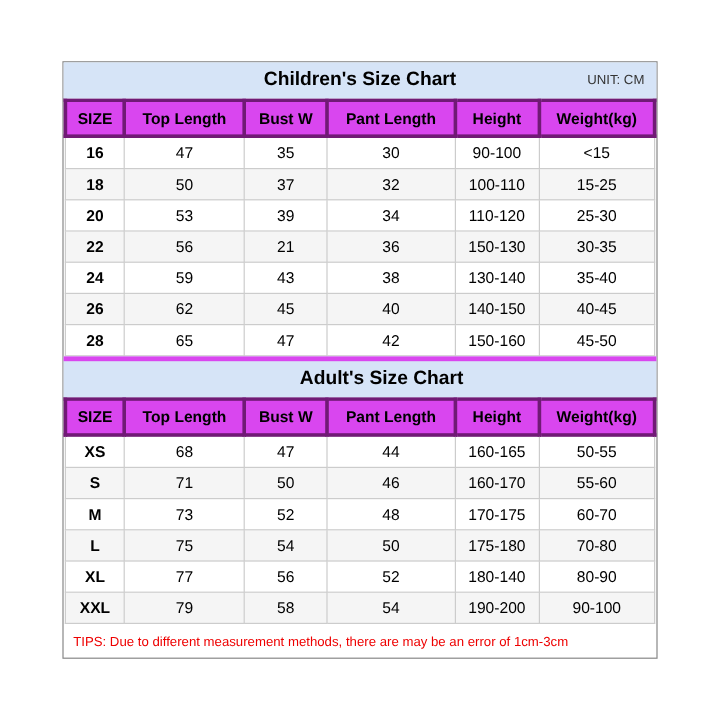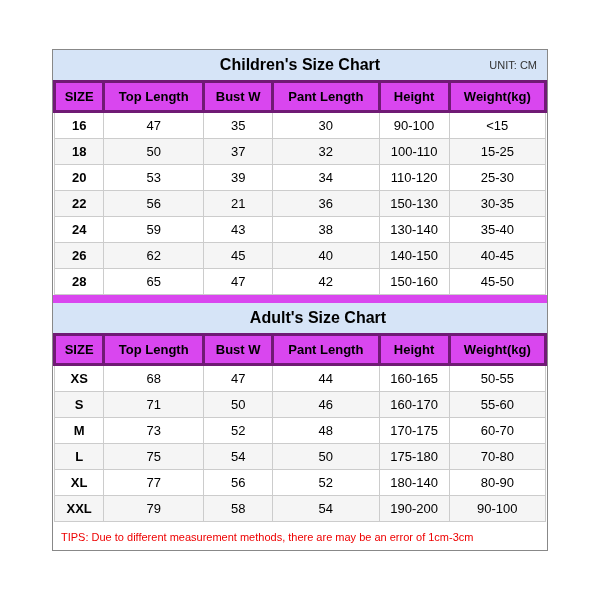--- a/index.html
+++ b/index.html
@@ -67,21 +67,21 @@
     }
     .tips-row {
       padding: 5px 8px;
       text-align: left;
     }
     .tips-text {
       font-size: 11px;
       color: #e00;
     }
     .divider {
-      border-top: 8px solid #d946ef;
+      border-top: 4px solid #d946ef;
       padding-left: 36px;
     }
   </style>
 </head>
 <body>
 
 <div class="chart-container">
 
   <div class="section-title-row">
     <span class="section-title">Children's Size Chart</span>

